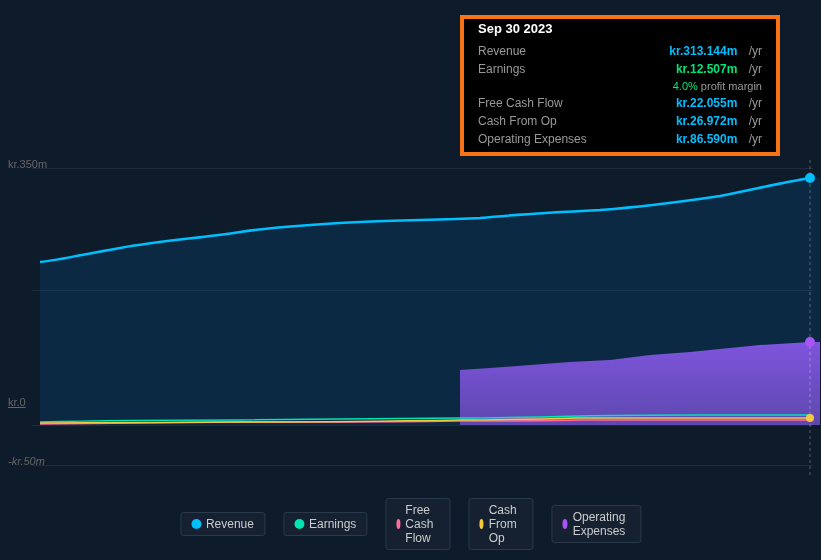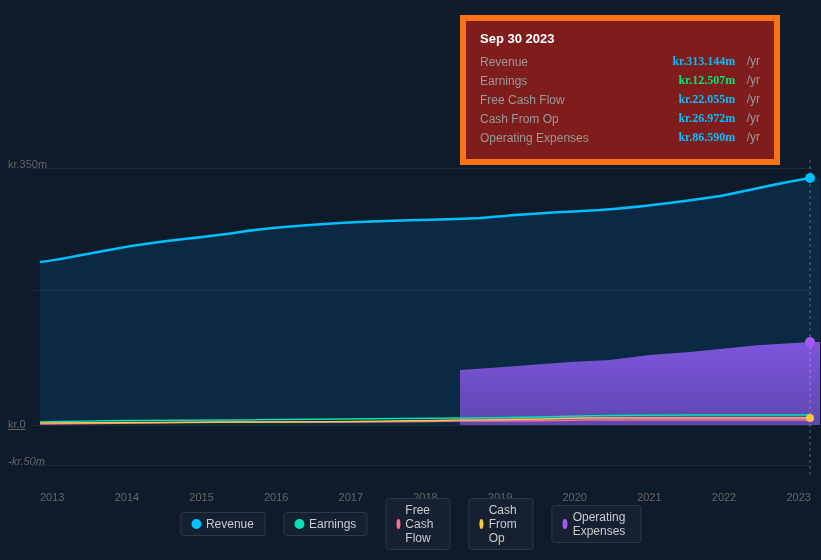--- a/index.html
+++ b/index.html
@@ -17,42 +17,42 @@
       position: relative;
       width: 821px;
       height: 560px;
     }
 
     
     .tooltip {
       position: absolute;
       top: 15px;
       left: 460px;
-      background: #7f1d1d;
-      border: 6px solid #f97316;
-      padding: 10px 14px;
+      background: #000000;
+      border: 4px solid #f97316;
+      padding: 2px 14px;
       min-width: 320px;
       z-index: 10;
     }
     .tooltip-title {
       color: #fff;
       font-size: 13px;
       font-weight: bold;
       margin-bottom: 8px;
     }
     .tooltip-row {
       display: flex;
       justify-content: space-between;
       align-items: center;
       font-size: 12px;
       margin-bottom: 4px;
       color: #999;
     }
     .tooltip-row .label { color: #999; }
-    .tooltip-row .value { color: #00bfff; font-weight: bold; font-family: Liberation Serif, serif; }
+    .tooltip-row .value { color: #00bfff; font-weight: bold; }
     .tooltip-row .value.green { color: #00e676; }
     .tooltip-row .unit { color: #999; margin-left: 8px; }
     .profit-margin {
       font-size: 11px;
       color: #999;
       margin-left: 4px;
     }
     .profit-margin span { color: #00e676; }
 
     
@@ -122,35 +122,39 @@
     <div class="tooltip-title">Sep 30 2023</div>
     <div class="tooltip-row">
       <span class="label">Revenue</span>
       <span><span class="value">kr.313.144m</span><span class="unit"> /yr</span></span>
     </div>
     <div class="tooltip-row">
       <span class="label">Earnings</span>
       <span><span class="value green">kr.12.507m</span><span class="unit"> /yr</span></span>
     </div>
     <div class="tooltip-row">
+      <span class="label"></span>
+      <span class="profit-margin"><span style="color:#00e676">4.0%</span> profit margin</span>
+    </div>
+    <div class="tooltip-row">
       <span class="label">Free Cash Flow</span>
       <span><span class="value">kr.22.055m</span><span class="unit"> /yr</span></span>
     </div>
     <div class="tooltip-row">
       <span class="label">Cash From Op</span>
       <span><span class="value">kr.26.972m</span><span class="unit"> /yr</span></span>
     </div>
     <div class="tooltip-row">
       <span class="label">Operating Expenses</span>
       <span><span class="value">kr.86.590m</span><span class="unit"> /yr</span></span>
     </div>
   </div>
 
   <div class="y-label" style="top: 158px;">kr.350m</div>
-  <div class="y-label" style="top: 418px; text-decoration: underline;">kr.0</div>
+  <div class="y-label" style="top: 396px; text-decoration: underline;">kr.0</div>
   <div class="y-label" style="top: 455px; font-style: italic;">-kr.50m</div>
 
   <div class="grid-line" style="top: 168px;"></div>
   <div class="grid-line" style="top: 290px;"></div>
   <div class="grid-line" style="top: 425px;"></div>
   <div class="grid-line" style="top: 465px;"></div>
 
   <svg class="chart-svg" width="821" height="560" viewBox="0 0 821 560">
     <defs>
       <linearGradient id="revGrad" x1="0" y1="0" x2="0" y2="1">
@@ -180,33 +184,20 @@
 
     <line x1="810" y1="160" x2="810" y2="475" stroke="#fff" stroke-width="1" stroke-dasharray="3,3" opacity="0.3"></line>
 
     <circle cx="810" cy="178" r="5" fill="#00bfff"></circle>
 
     <circle cx="810" cy="342" r="5" fill="#a855f7"></circle>
 
     <circle cx="810" cy="418" r="4" fill="#f5c842"></circle>
   </svg>
 
-  <div style="position:absolute; bottom:57px; display:flex; left:40px; right:10px; justify-content:space-between;">
-    <span class="x-label" style="position:static; font-size:11px; color:#666;">2013</span>
-    <span class="x-label" style="position:static; font-size:11px; color:#666;">2014</span>
-    <span class="x-label" style="position:static; font-size:11px; color:#666;">2015</span>
-    <span class="x-label" style="position:static; font-size:11px; color:#666;">2016</span>
-    <span class="x-label" style="position:static; font-size:11px; color:#666;">2017</span>
-    <span class="x-label" style="position:static; font-size:11px; color:#666;">2018</span>
-    <span class="x-label" style="position:static; font-size:11px; color:#666;">2019</span>
-    <span class="x-label" style="position:static; font-size:11px; color:#666;">2020</span>
-    <span class="x-label" style="position:static; font-size:11px; color:#666;">2021</span>
-    <span class="x-label" style="position:static; font-size:11px; color:#666;">2022</span>
-    <span class="x-label" style="position:static; font-size:11px; color:#666;">2023</span>
-  </div>
 
   <div class="legend">
     <div class="legend-item">
       <div class="legend-dot" style="background:#00bfff;"></div>
       <span>Revenue</span>
     </div>
     <div class="legend-item">
       <div class="legend-dot" style="background:#00e5b3;"></div>
       <span>Earnings</span>
     </div>

